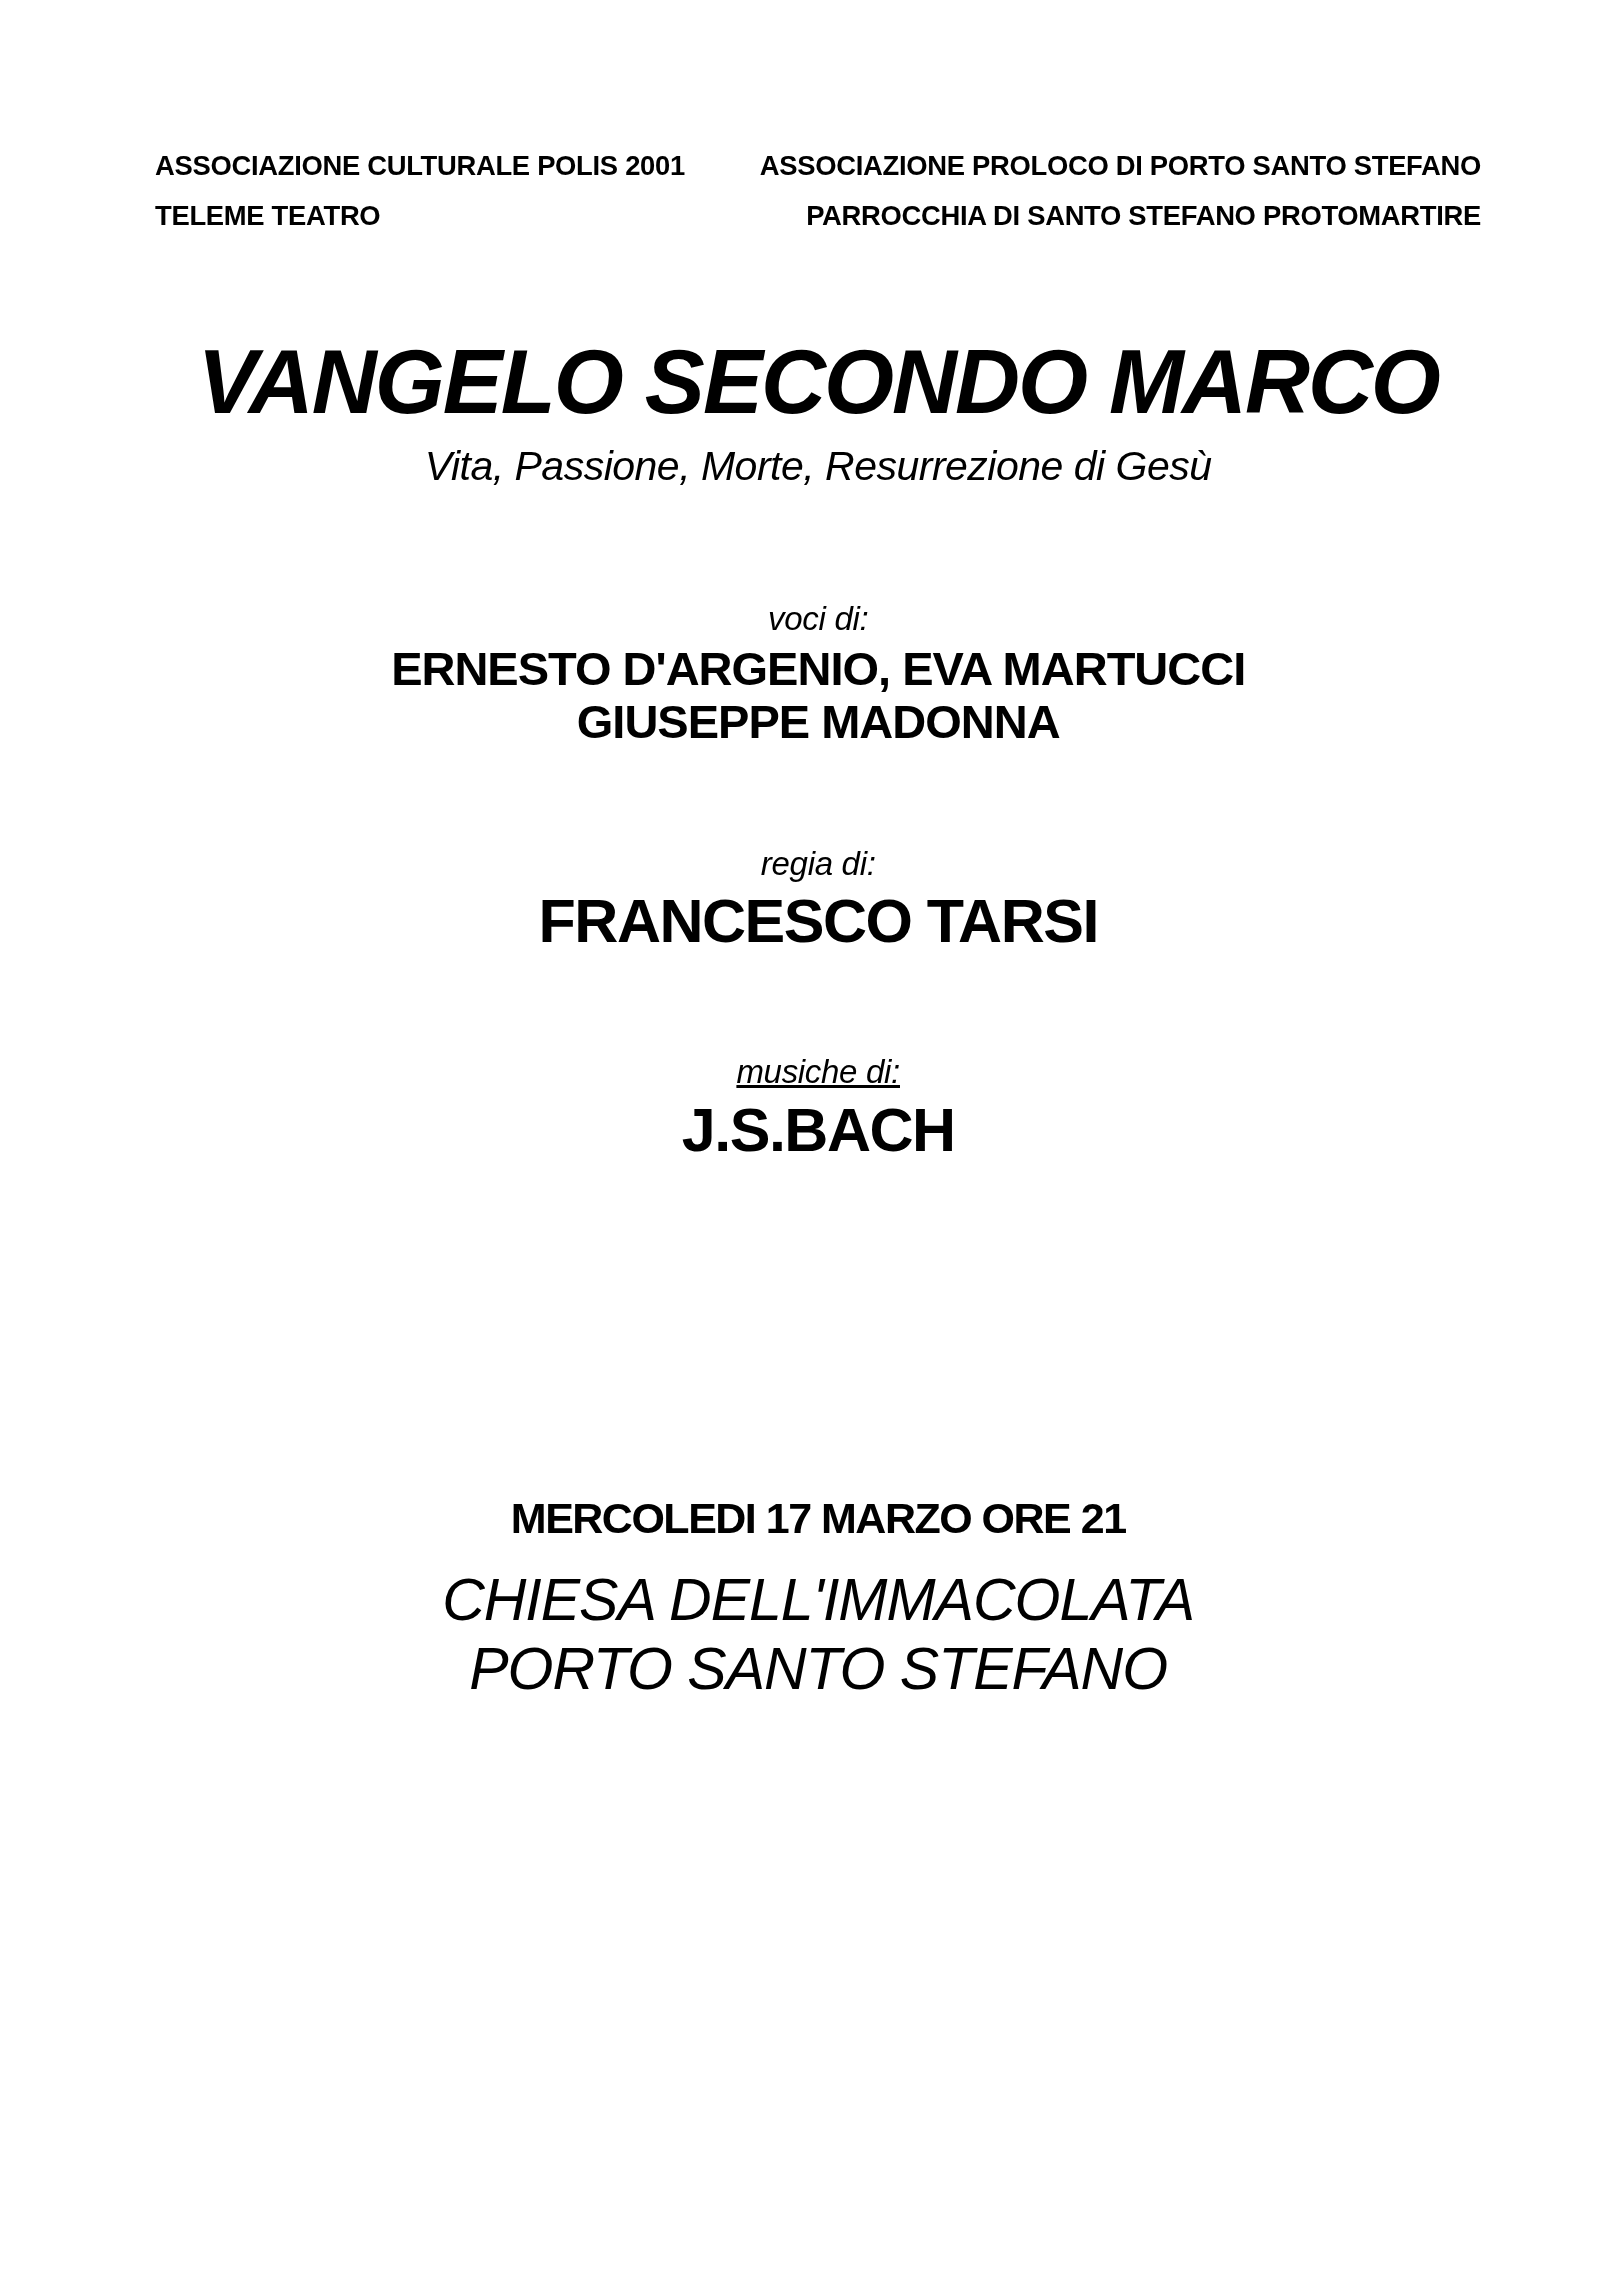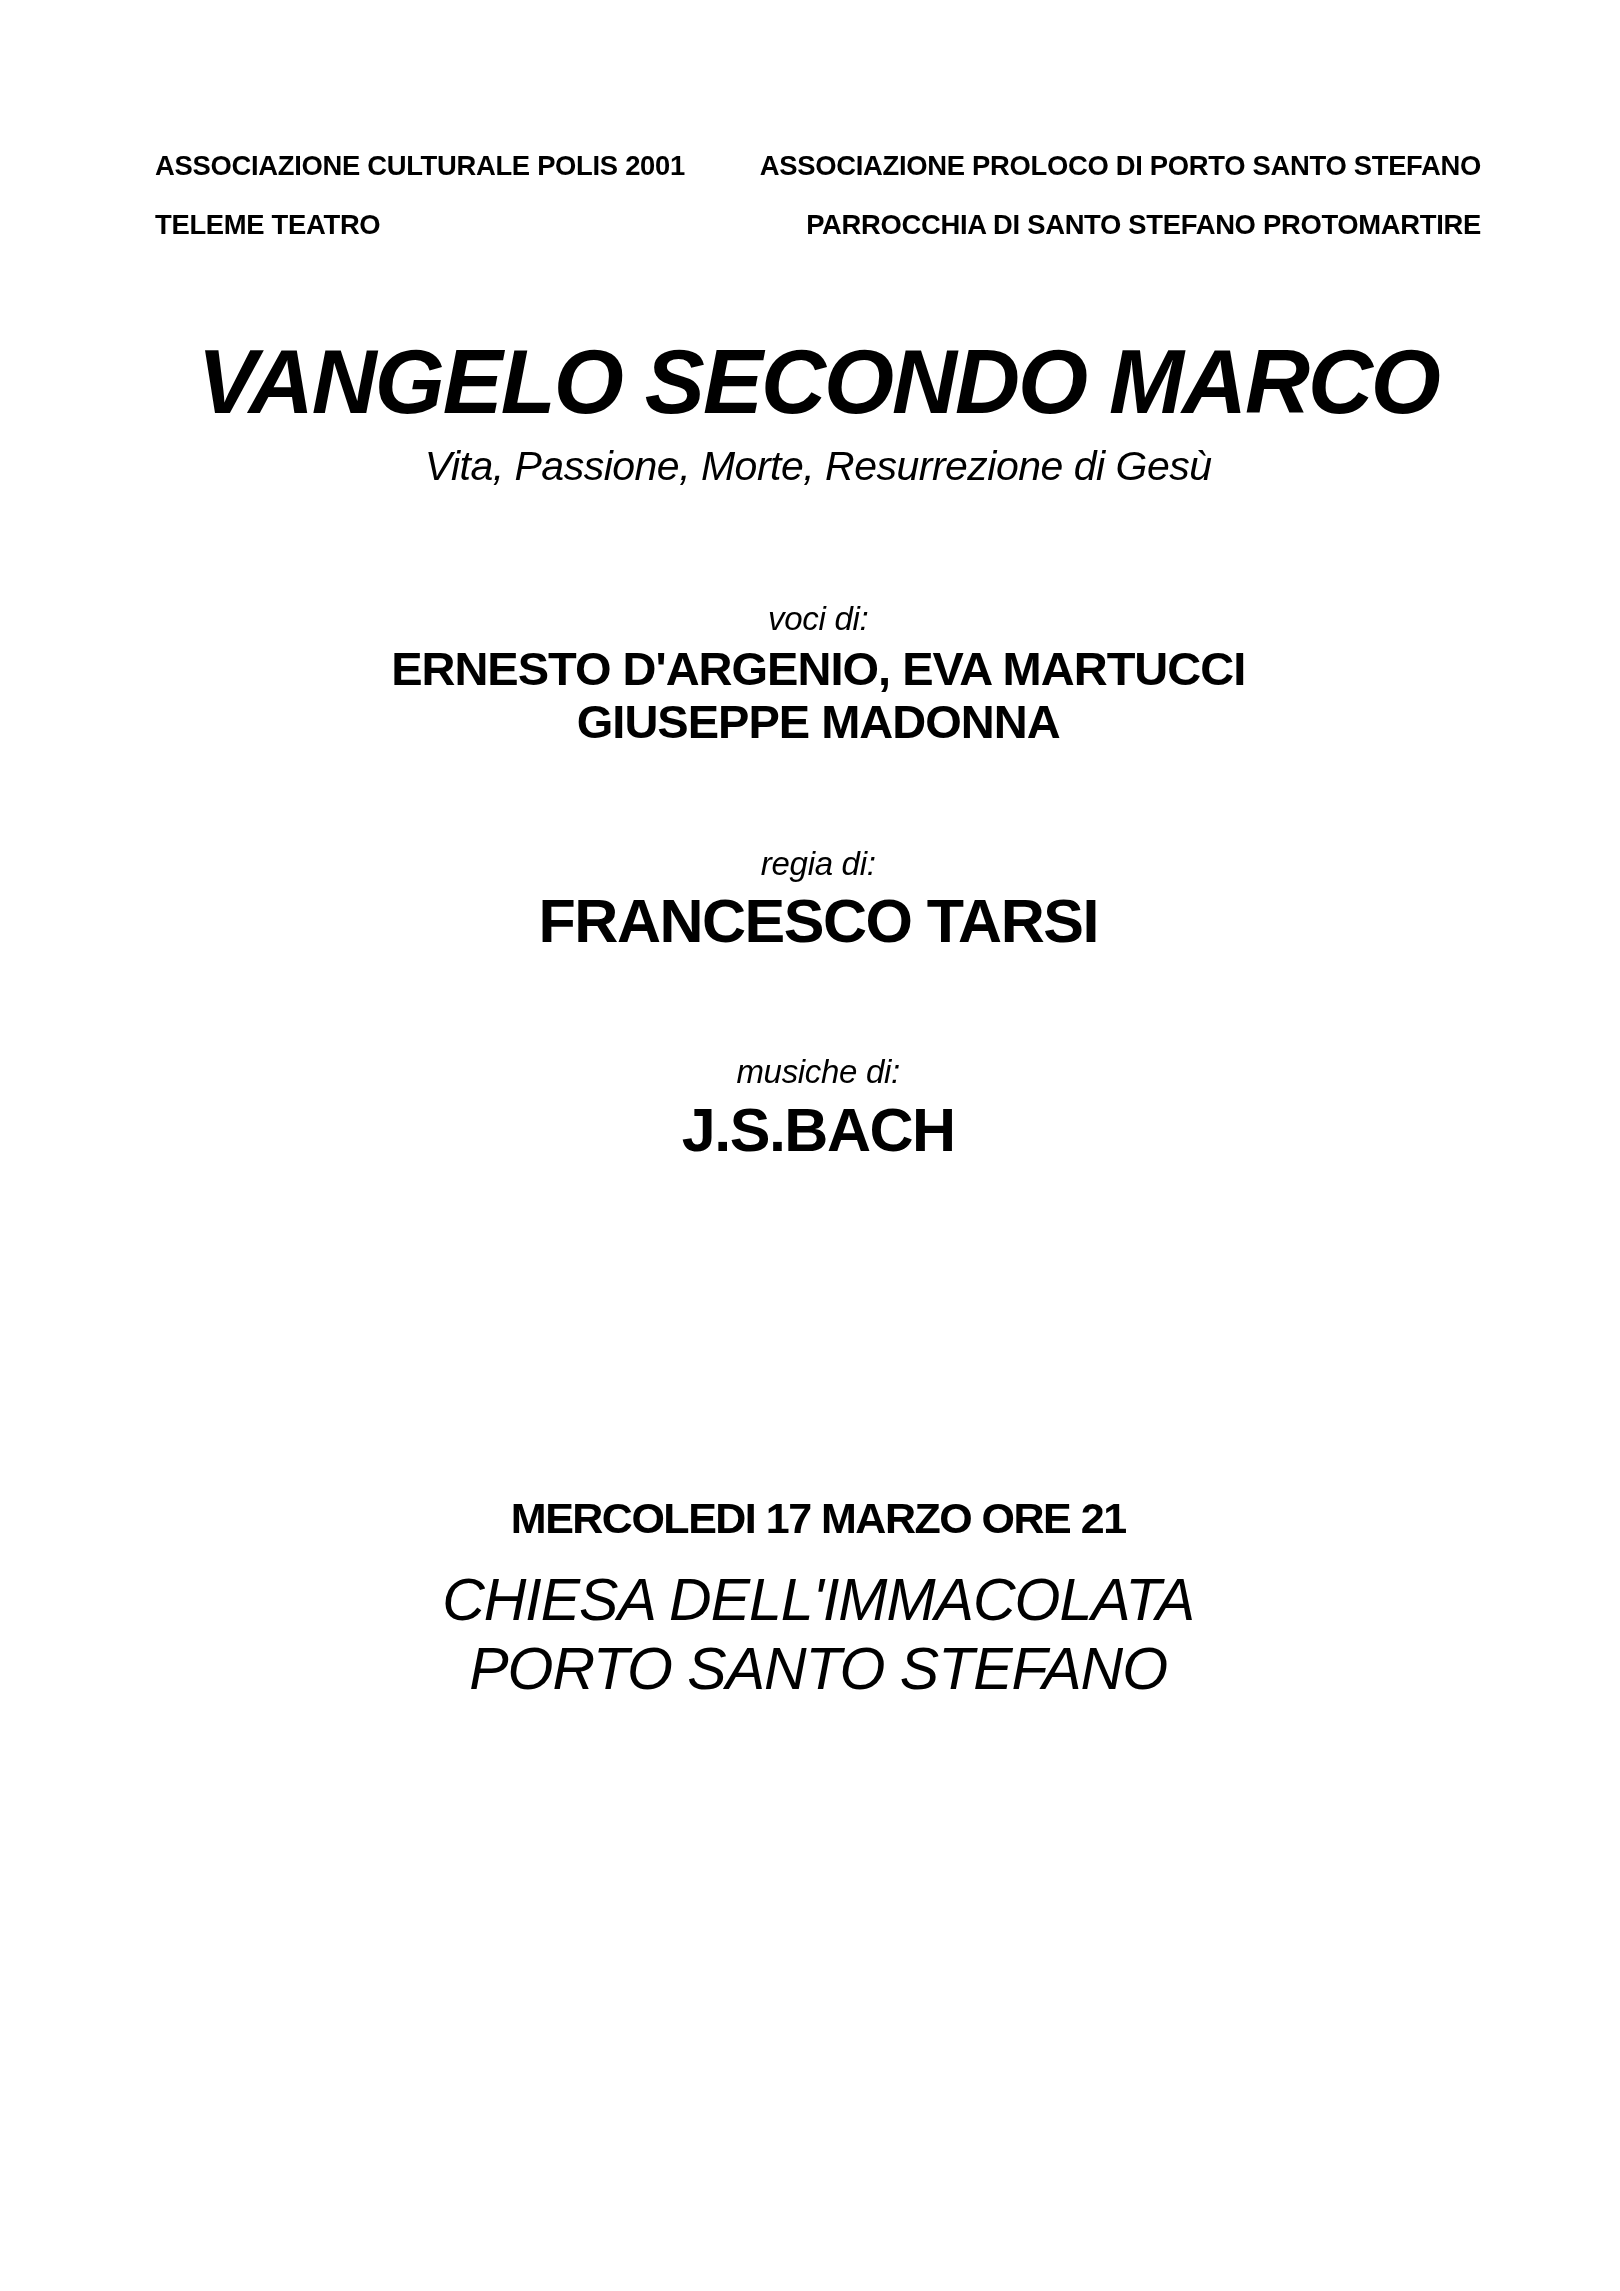--- a/index.html
+++ b/index.html
@@ -16,21 +16,21 @@
     color: #000000;
     overflow: hidden;
   }
   
   .org-header {
     position: absolute;
     left: 155px; right: 139px; top: 149px;
     display: flex;
     justify-content: space-between;
   }
-  .org-col { display: flex; flex-direction: column; gap: 26px; }
+  .org-col { display: flex; flex-direction: column; gap: 17px; }
   .org-col.left  { align-items: flex-start; text-align: left; }
   .org-col.right { align-items: flex-end;  text-align: center; }
   .org-line {
     font-size: 27.4px; font-weight: 700;
     line-height: 33px;
     letter-spacing: -0.3px;
     white-space: nowrap;
   }
   
   .line {
@@ -72,21 +72,21 @@
   .venue {
     font-size: 59px; font-style: italic; font-weight: 400;
     letter-spacing: -1px;
   }
   
   .y-voci      { top: 600px; }
   .y-cast1     { top: 641px; }
   .y-cast2     { top: 694px; }
   .y-regia     { top: 845px; }
   .y-director  { top: 886px; }
-  .y-musiche   { top: 1053px; }
+  .y-musiche   { top: 1053px; text-decoration: underline; }
   .y-composer  { top: 1095px; }
   .y-venue1    { top: 1566px; }
   .y-venue2    { top: 1635px; }
 </style>
 </head>
 <body>
 
 <div class="page">
 
   <div class="org-header">

